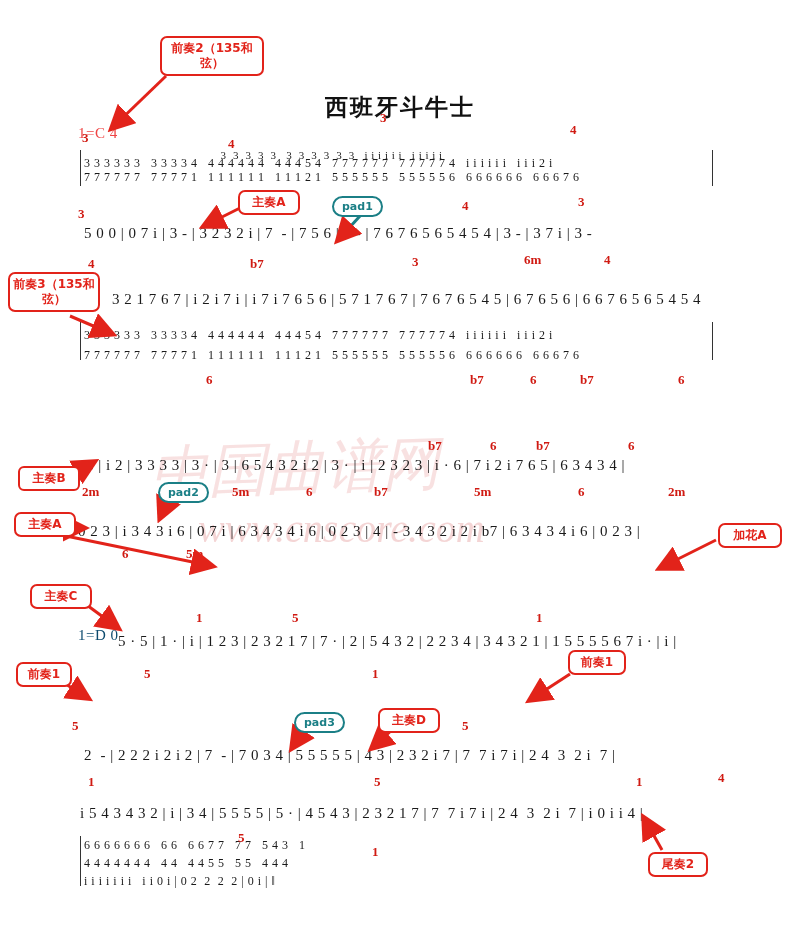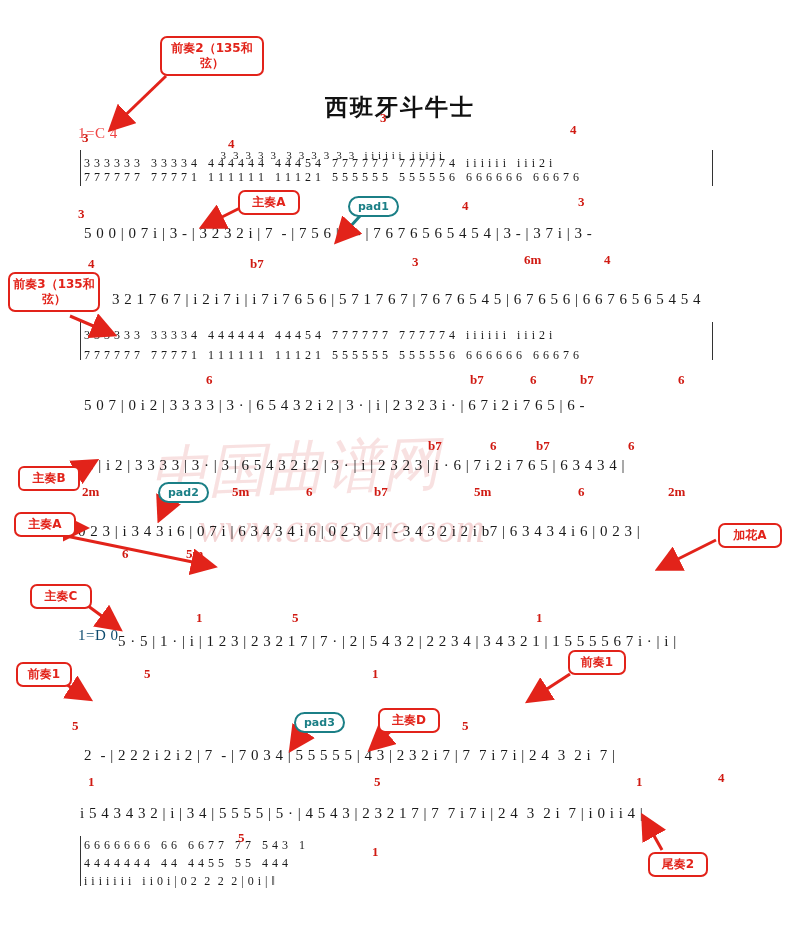--- a/index.html
+++ b/index.html
@@ -111,21 +111,20 @@
   <div class="line nrow" style="left:78px;top:126px;color:#ef4444;">1=C 4</div>
   <div class="line nrow" style="left:78px;top:628px;color:#0c4a6e;">1=D 0</div>
 
   <div class="line nrow" style="left:84px;top:148px;font-size:11px;">                                          3  3  3  3  3   3  3  3  3  3  3   i i i i i i   i i i i i</div>
   <div class="line nrow" style="left:84px;top:156px;font-size:12px;">3 3 3 3 3 3   3 3 3 3 4   4 4 4 4 4 4   4 4 4 5 4   7 7 7 7 7 7   7 7 7 7 7 4   i i i i i i   i i i 2 i</div>
   <div class="line nrow" style="left:84px;top:170px;font-size:12px;">7 7 7 7 7 7   7 7 7 7 1   1 1 1 1 1 1   1 1 1 2 1   5 5 5 5 5 5   5 5 5 5 5 6   6 6 6 6 6 6   6 6 6 7 6</div>
   <div class="line nrow" style="left:84px;top:226px;font-size:15px;">5 0 0 | 0 7 i | 3 - | 3 2 3 2 i | 7  - | 7 5 6 | 7 - | 7 6 7 6 5 6 5 4 5 4 | 3 - | 3 7 i | 3 -</div>
   <div class="line nrow" style="left:112px;top:292px;font-size:15px;">3 2 1 7 6 7 | i 2 i 7 i | i 7 i 7 6 5 6 | 5 7 1 7 6 7 | 7 6 7 6 5 4 5 | 6 7 6 5 6 | 6 6 7 6 5 6 5 4 5 4</div>
   <div class="line nrow" style="left:84px;top:328px;font-size:12px;">3 3 3 3 3 3   3 3 3 3 4   4 4 4 4 4 4   4 4 4 5 4   7 7 7 7 7 7   7 7 7 7 7 4   i i i i i i   i i i 2 i</div>
   <div class="line nrow" style="left:84px;top:348px;font-size:12px;">7 7 7 7 7 7   7 7 7 7 1   1 1 1 1 1 1   1 1 1 2 1   5 5 5 5 5 5   5 5 5 5 5 6   6 6 6 6 6 6   6 6 6 7 6</div>
-  <div class="line nrow" style="left:84px;top:398px;font-size:15px;">5 0 7 | 0 i 2 | 3 3 3 3 | 3 · | 6 5 4 3 2 i 2 | 3 · | i | 2 3 2 3 i · | 6 7 i 2 i 7 6 5 | 6 -</div>
   <div class="line nrow" style="left:86px;top:458px;font-size:15px;">6 | i 2 | 3 3 3 3 | 3 · | 3 | 6 5 4 3 2 i 2 | 3 · | i | 2 3 2 3 | i · 6 | 7 i 2 i 7 6 5 | 6 3 4 3 4 |</div>
   <div class="line nrow" style="left:78px;top:524px;font-size:15px;">0 2 3 | i 3 4 3 i 6 | 0 7 i | 6 3 4 3 4 i 6 | 0 2 3 | 4 | - 3 4 3 2 i 2 i b7 | 6 3 4 3 4 i 6 | 0 2 3 |</div>
   <div class="line nrow" style="left:118px;top:634px;font-size:15px;">5 · 5 | 1 · | i | 1 2 3 | 2 3 2 1 7 | 7 · | 2 | 5 4 3 2 | 2 2 3 4 | 3 4 3 2 1 | 1 5 5 5 5 6 7 i · | i |</div>
   <div class="line nrow" style="left:84px;top:748px;font-size:15px;">2  - | 2 2 2 i 2 i 2 | 7  - | 7 0 3 4 | 5 5 5 5 5 | 4 3 | 2 3 2 i 7 | 7  7 i 7 i | 2 4  3  2 i  7 |</div>
   <div class="line nrow" style="left:80px;top:806px;font-size:15px;">i 5 4 3 4 3 2 | i | 3 4 | 5 5 5 5 | 5 · | 4 5 4 3 | 2 3 2 1 7 | 7  7 i 7 i | 2 4  3  2 i  7 | i 0 i i 4 |</div>
   <div class="line nrow" style="left:84px;top:838px;font-size:12px;">6 6 6 6 6 6 6   6 6   6 6 7 7   7 7   5 4 3   1</div>
   <div class="line nrow" style="left:84px;top:856px;font-size:12px;text-align:right;">4 4 4 4 4 4 4   4 4   4 4 5 5   5 5   4 4 4</div>
   <div class="line nrow" style="left:84px;top:874px;font-size:12px;">i i i i i i i   i i 0 i | 0 2  2  2  2 | 0 i | ‖</div>
 
   <div style="position:absolute;left:80px;top:150px;width:1px;height:36px;background:#333;"></div>
@@ -220,17 +219,17 @@
   <div class="callout" style="left:8px;top:272px;width:84px;">前奏3（135和弦）</div>
   <div class="callout" style="left:18px;top:466px;width:54px;border-radius:6px;">主奏B</div>
   <div class="callout" style="left:14px;top:512px;width:54px;">主奏A</div>
   <div class="callout" style="left:30px;top:584px;width:54px;">主奏C</div>
   <div class="callout" style="left:718px;top:523px;width:56px;">加花A</div>
   <div class="callout" style="left:16px;top:662px;width:48px;">前奏1</div>
   <div class="callout" style="left:568px;top:650px;width:50px;">前奏1</div>
   <div class="callout" style="left:378px;top:708px;width:54px;">主奏D</div>
   <div class="callout" style="left:648px;top:852px;width:52px;">尾奏2</div>
 
-  <div class="pad" style="left:348px;top:196px;">pad1</div>
+  <div class="pad" style="left:332px;top:196px;">pad1</div>
   <div class="pad" style="left:158px;top:482px;">pad2</div>
   <div class="pad" style="left:294px;top:712px;">pad3</div>
 
 </div>
 
 </body></html>

